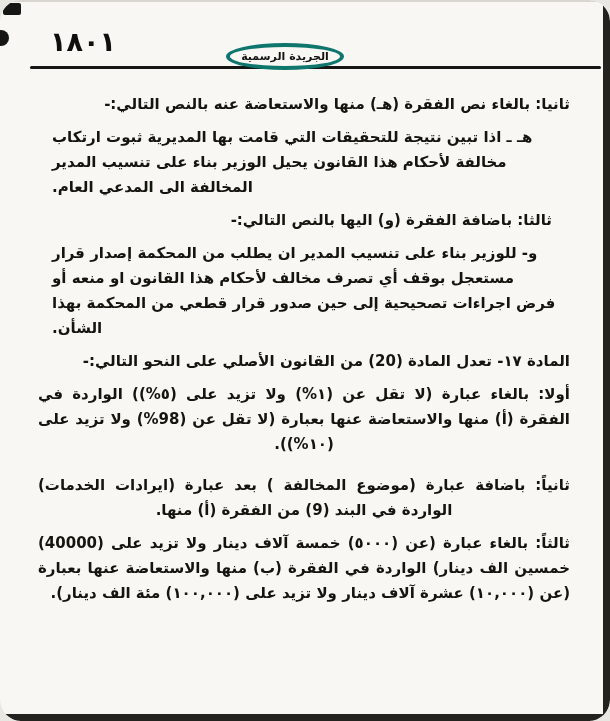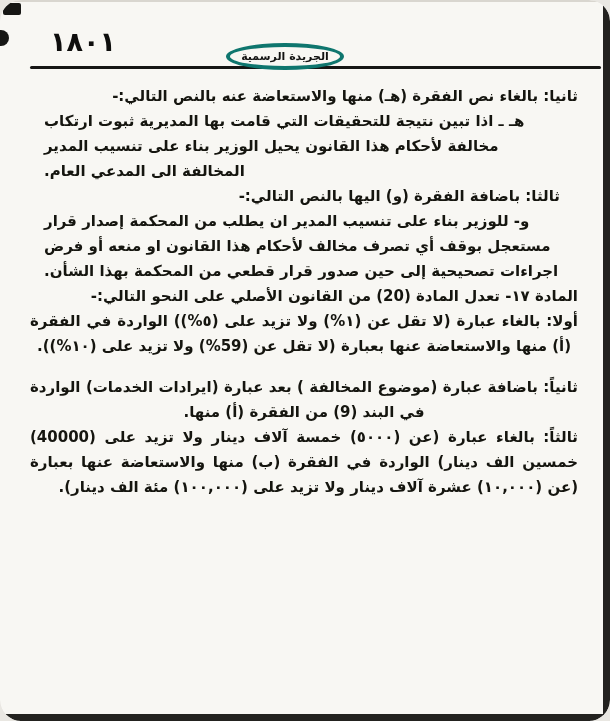--- a/index.html
+++ b/index.html
@@ -53,21 +53,21 @@
   
   .doc {
     position: absolute;
     top: 84px; left: 30px; right: 32px;
     direction: rtl;
     font-weight: bold;
     font-size: 15px;
     line-height: 25px;
     color: #15150f;
   }
-  .doc p { margin: 0; }
+  .doc p { margin: 8px; }
   .h-right   { text-align: right; }
   .indent    { padding-right: 18px; }
   .centered  { text-align: left; padding: 0 14px; }
   .article-head { margin-top: 26px; text-align: right; }
   .just-center {
     margin-top: 12px;
     text-align: justify;
     text-align-last: center;
   }
   .just-center.more-gap { margin-top: 16px; }
@@ -98,21 +98,21 @@
     <p class="h-right">ثانيا: بالغاء نص الفقرة (هـ) منها والاستعاضة عنه بالنص التالي:-</p>
 
     <p class="centered">هـ ـ اذا تبين نتيجة للتحقيقات التي قامت بها المديرية ثبوت ارتكاب مخالفة لأحكام هذا القانون يحيل الوزير بناء على تنسيب المدير المخالفة الى المدعي العام.</p>
 
     <p class="h-right indent">ثالثا: باضافة الفقرة (و) اليها بالنص التالي:-</p>
 
     <p class="centered">و- للوزير بناء على تنسيب المدير ان يطلب من المحكمة إصدار قرار مستعجل بوقف أي تصرف مخالف لأحكام هذا القانون او منعه أو فرض اجراءات تصحيحية إلى حين صدور قرار قطعي من المحكمة بهذا الشأن.</p>
 
     <p class="article-head">المادة ١٧- تعدل المادة (20) من القانون الأصلي على النحو التالي:-</p>
 
-    <p class="just-center">أولا: بالغاء عبارة (لا تقل عن (١%) ولا تزيد على (٥%)) الواردة في الفقرة (أ) منها والاستعاضة عنها بعبارة (لا تقل عن (59%) ولا تزيد على (١٠%)).</p>
+    <p class="just-center">أولا: بالغاء عبارة (لا تقل عن (١%) ولا تزيد على (٥%)) الواردة في الفقرة (أ) منها والاستعاضة عنها بعبارة (لا تقل عن (98%) ولا تزيد على (١٠%)).</p>
 
     <p class="just-center more-gap">ثانياً: باضافة عبارة (موضوع المخالفة ) بعد عبارة (ايرادات الخدمات) الواردة في البند (9) من الفقرة (أ) منها.</p>
 
     <p class="just">ثالثاً: بالغاء عبارة (عن (٥٠٠٠) خمسة آلاف دينار ولا تزيد على (40000) خمسين الف دينار) الواردة في الفقرة (ب) منها والاستعاضة عنها بعبارة (عن (١٠,٠٠٠) عشرة آلاف دينار ولا تزيد على (١٠٠,٠٠٠) مئة الف دينار).</p>
 
   </main>
 
   <div class="edge-right"></div>
   <div class="edge-bottom"></div>
 

